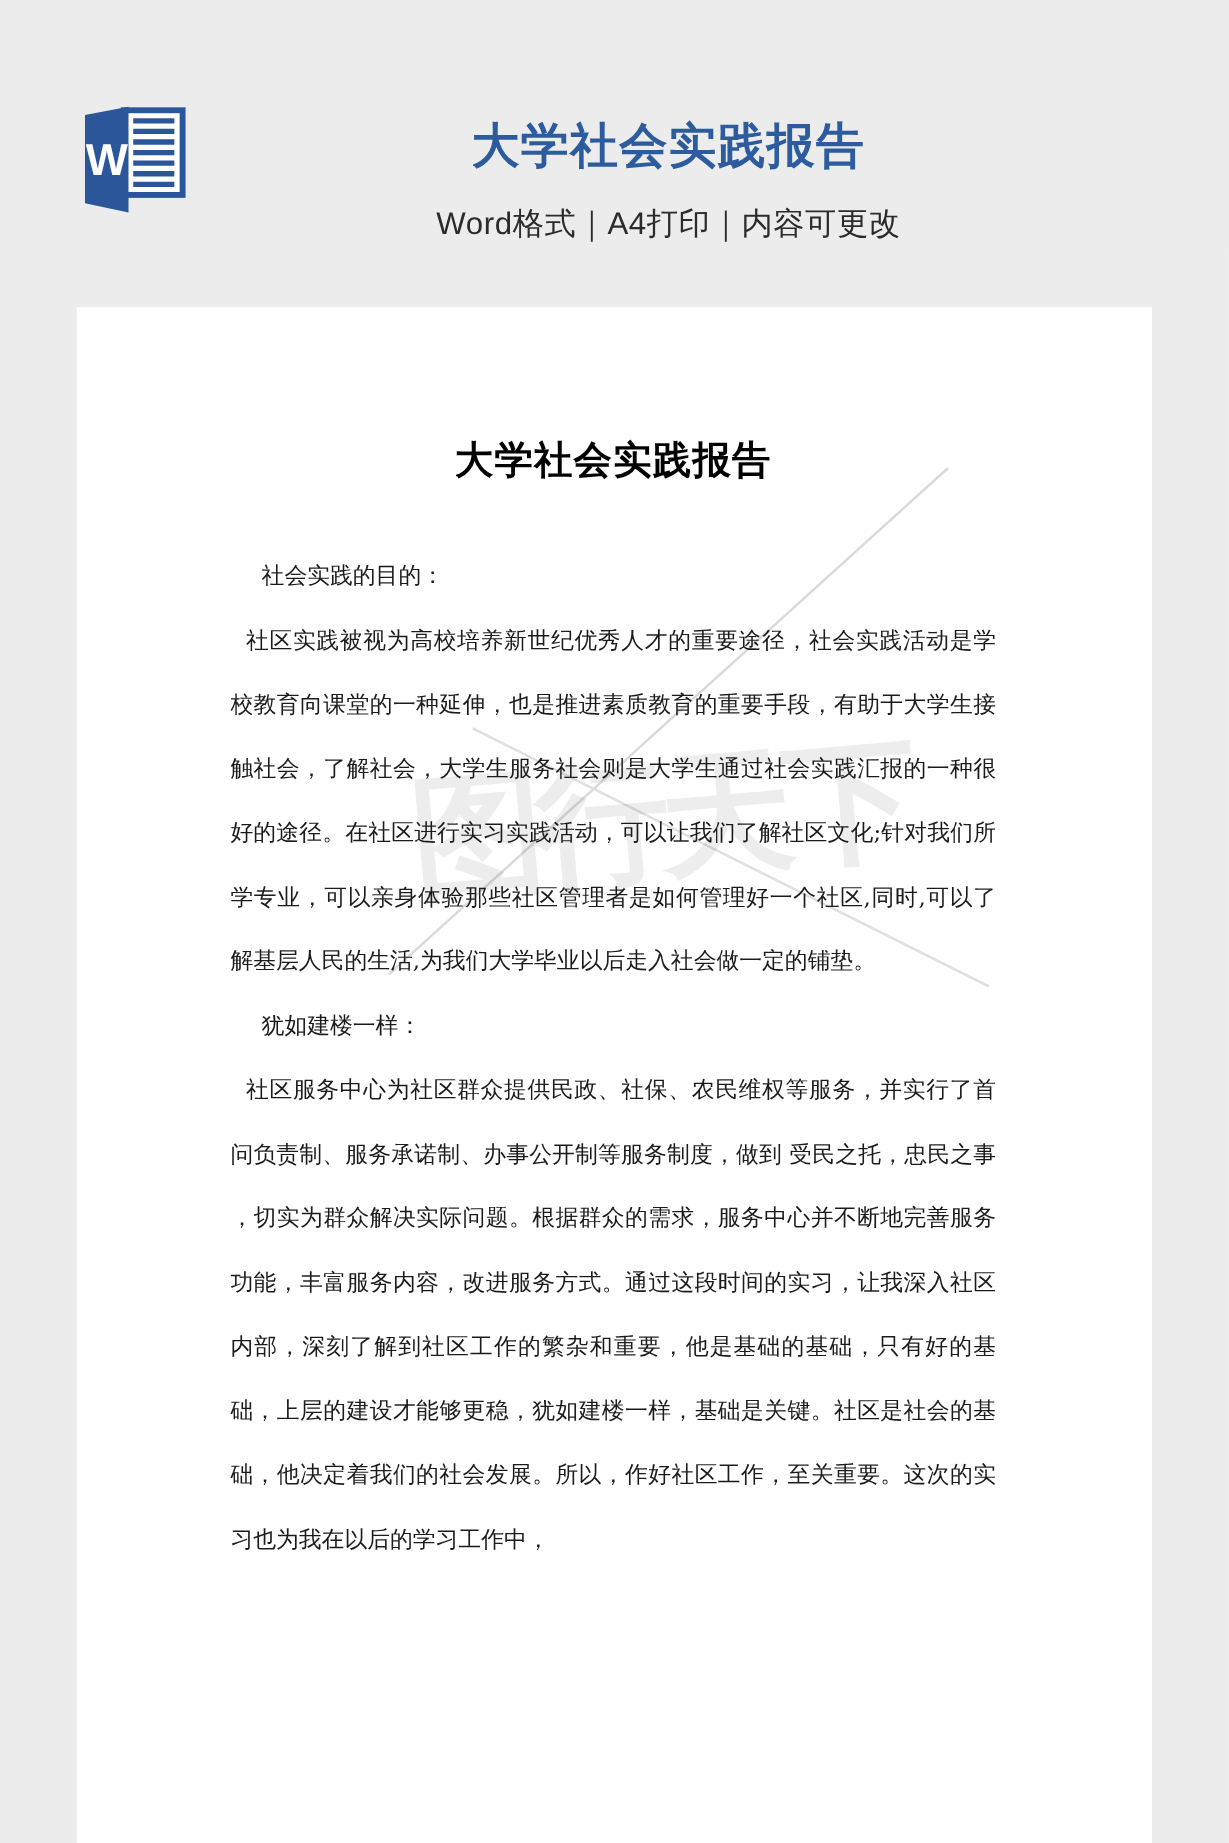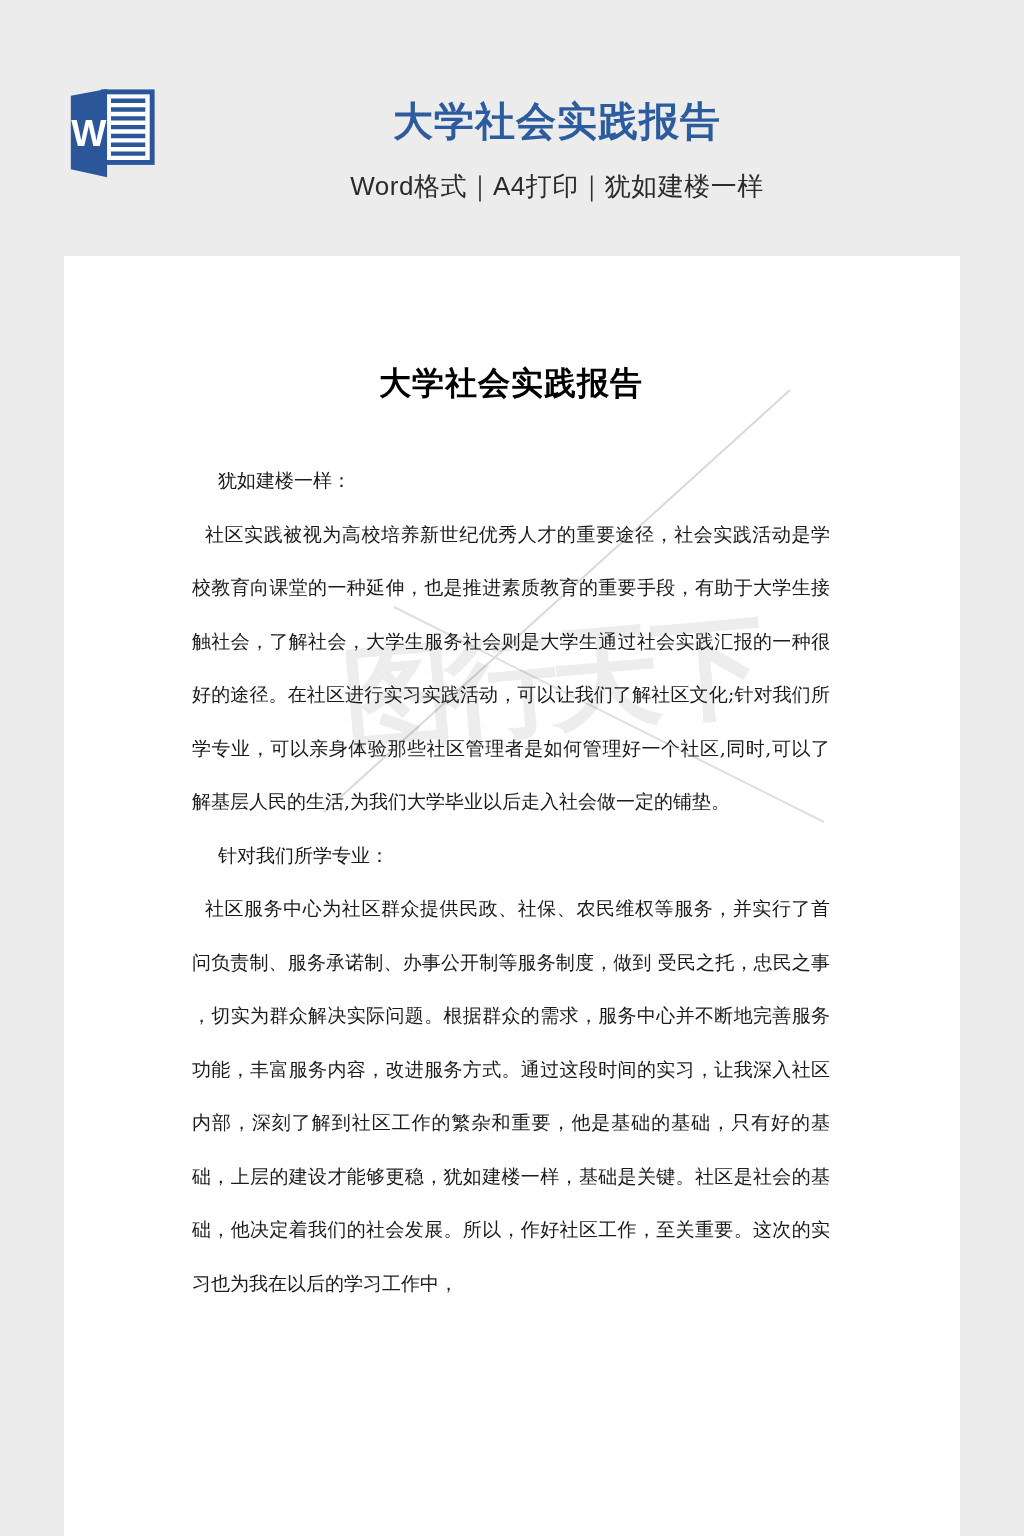--- a/index.html
+++ b/index.html
@@ -111,40 +111,40 @@
         <line x1="50" y1="51" x2="85" y2="51"></line>
         <line x1="50" y1="60" x2="85" y2="60"></line>
         <line x1="50" y1="69" x2="85" y2="69"></line>
       </g>
       <polygon points="9,10 46,3 46,93 9,85" fill="#2b579a"></polygon>
       <text class="w-letter" x="27.5" y="61" text-anchor="middle">W</text>
     </svg>
 
     <div class="header-text">
       <div class="header-title">大学社会实践报告</div>
-      <div class="header-subtitle">Word格式｜A4打印｜犹如建楼一样</div>
+      <div class="header-subtitle">Word格式｜A4打印｜内容可更改</div>
     </div>
   </header>
 
   <main class="doc-page">
 
     <div class="watermark">
       <svg width="896" height="1280" viewBox="0 0 896 1280">
         <line x1="726" y1="134" x2="260" y2="556" stroke="#d9d9d9" stroke-width="2"></line>
         <line x1="330" y1="351" x2="760" y2="566" stroke="#dedede" stroke-width="2"></line>
       </svg>
       <div class="watermark-text">图行天下</div>
     </div>
 
     <div class="doc-inner">
       <h1 class="doc-title">大学社会实践报告</h1>
 
       <div class="doc-body">
+        <p class="label">社会实践的目的：</p>
+        <p class="para">社区实践被视为高校培养新世纪优秀人才的重要途径，社会实践活动是学校教育向课堂的一种延伸，也是推进素质教育的重要手段，有助于大学生接触社会，了解社会，大学生服务社会则是大学生通过社会实践汇报的一种很好的途径。在社区进行实习实践活动，可以让我们了解社区文化;针对我们所学专业，可以亲身体验那些社区管理者是如何管理好一个社区,同时,可以了解基层人民的生活,为我们大学毕业以后走入社会做一定的铺垫。</p>
         <p class="label">犹如建楼一样：</p>
-        <p class="para">社区实践被视为高校培养新世纪优秀人才的重要途径，社会实践活动是学校教育向课堂的一种延伸，也是推进素质教育的重要手段，有助于大学生接触社会，了解社会，大学生服务社会则是大学生通过社会实践汇报的一种很好的途径。在社区进行实习实践活动，可以让我们了解社区文化;针对我们所学专业，可以亲身体验那些社区管理者是如何管理好一个社区,同时,可以了解基层人民的生活,为我们大学毕业以后走入社会做一定的铺垫。</p>
-        <p class="label">针对我们所学专业：</p>
         <p class="para">社区服务中心为社区群众提供民政、社保、农民维权等服务，并实行了首问负责制、服务承诺制、办事公开制等服务制度，做到 受民之托，忠民之事 ，切实为群众解决实际问题。根据群众的需求，服务中心并不断地完善服务功能，丰富服务内容，改进服务方式。通过这段时间的实习，让我深入社区内部，深刻了解到社区工作的繁杂和重要，他是基础的基础，只有好的基础，上层的建设才能够更稳，犹如建楼一样，基础是关键。社区是社会的基础，他决定着我们的社会发展。所以，作好社区工作，至关重要。这次的实习也为我在以后的学习工作中，</p>
       </div>
     </div>
 
   </main>
 
 </div>
 
 </body></html>

